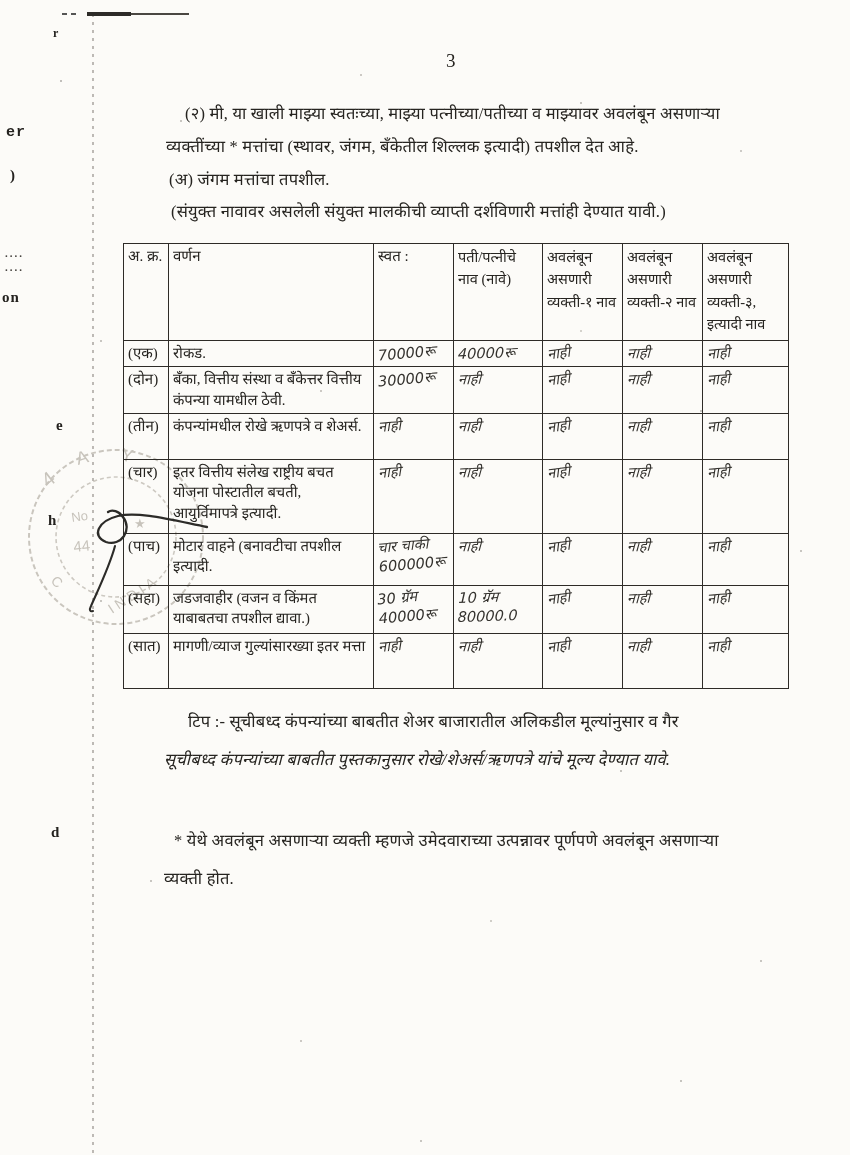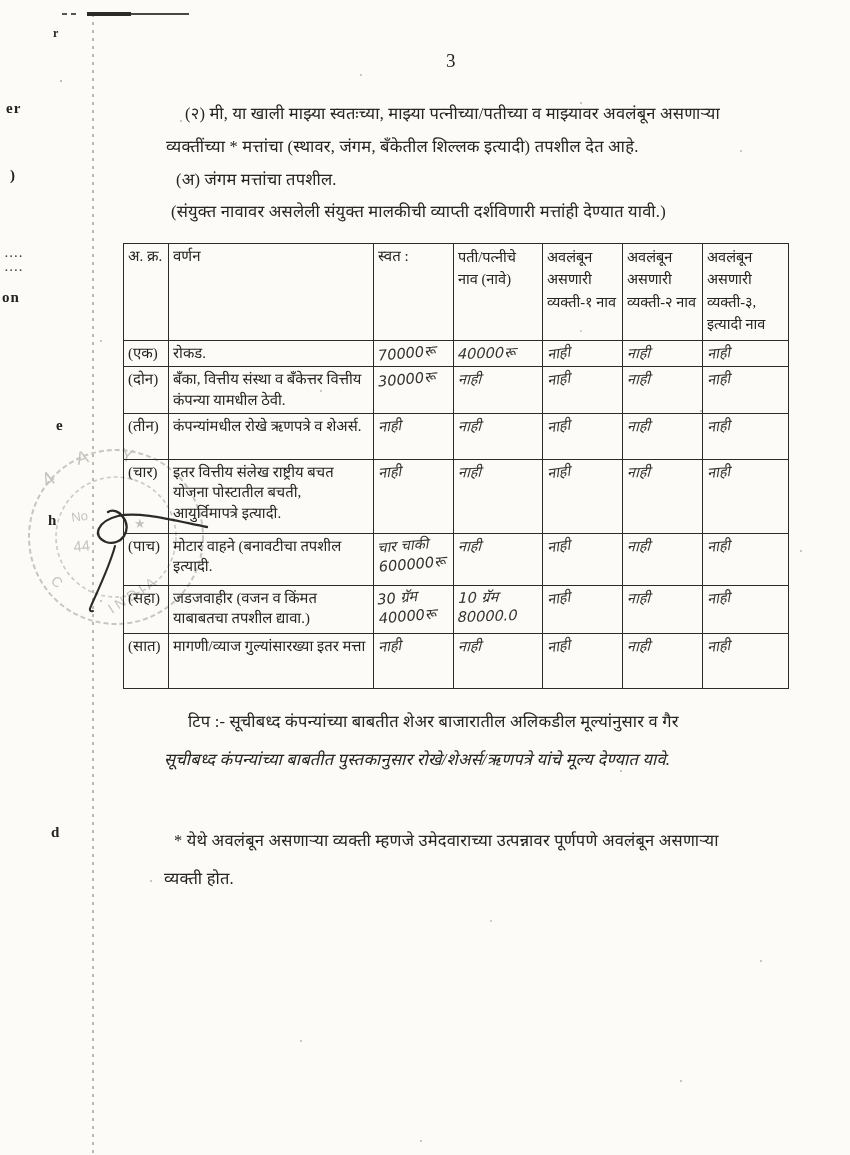--- a/index.html
+++ b/index.html
@@ -78,34 +78,34 @@
 </head>
 <body>
 
 <div class="abs fold-line"></div>
 <div class="abs topline-thick"></div>
 <div class="abs topline-thin"></div>
 <div class="abs topline-dash"></div>
 <div class="abs speck" style="left:60px;top:80px;"></div>
 
 <span class="abs frag" style="left:53px;top:26px;font-size:12px;">r</span>
-<span class="abs frag" style="left:6px;top:100px;">er</span>
+<span class="abs frag" style="left:6px;top:124px;font-family:Liberation Mono, monospace;">er</span>
 <span class="abs frag" style="left:10px;top:167px;">)</span>
 <span class="abs frag frag-dots" style="left:5px;top:247px;">....</span>
 <span class="abs frag frag-dots" style="left:5px;top:261px;">....</span>
 <span class="abs frag" style="left:2px;top:289px;">on</span>
 <span class="abs frag" style="left:56px;top:417px;">e</span>
 <span class="abs frag" style="left:48px;top:512px;">h</span>
 <span class="abs frag" style="left:51px;top:824px;">d</span>
 
 <div class="abs pageno">3</div>
 
 <div class="abs pline" style="left:185px;top:104px;">(२) मी, या खाली माझ्या स्वतःच्या, माझ्या पत्नीच्या/पतीच्या व माझ्यावर अवलंबून असणाऱ्या</div>
 <div class="abs pline" style="left:166px;top:137px;">व्यक्तींच्या * मत्तांचा (स्थावर, जंगम, बँकेतील शिल्लक इत्यादी) तपशील देत आहे.</div>
-<div class="abs pline" style="left:176px;top:170px;text-align:center;">(अ) जंगम मत्तांचा तपशील.</div>
+<div class="abs pline" style="left:169px;top:170px;text-align:center;">(अ) जंगम मत्तांचा तपशील.</div>
 <div class="abs pline" style="left:171px;top:202px;font-family:Liberation Serif, serif;">(संयुक्त नावावर असलेली संयुक्त मालकीची व्याप्ती दर्शविणारी मत्तांही देण्यात यावी.)</div>
 
 <table class="assets">
   <colgroup>
     <col style="width:45px">
       <col style="width:205px">
       <col style="width:80px">
     <col style="width:89px">
       <col style="width:80px">
       <col style="width:80px">

